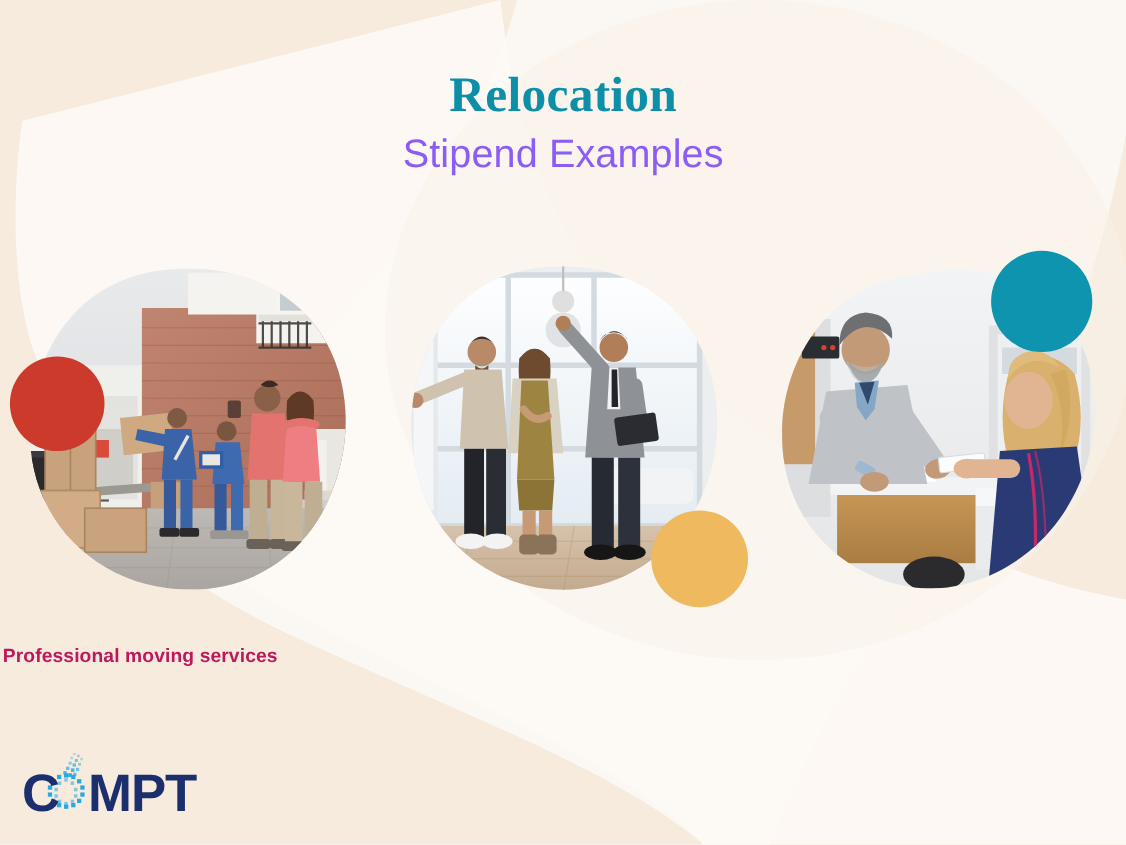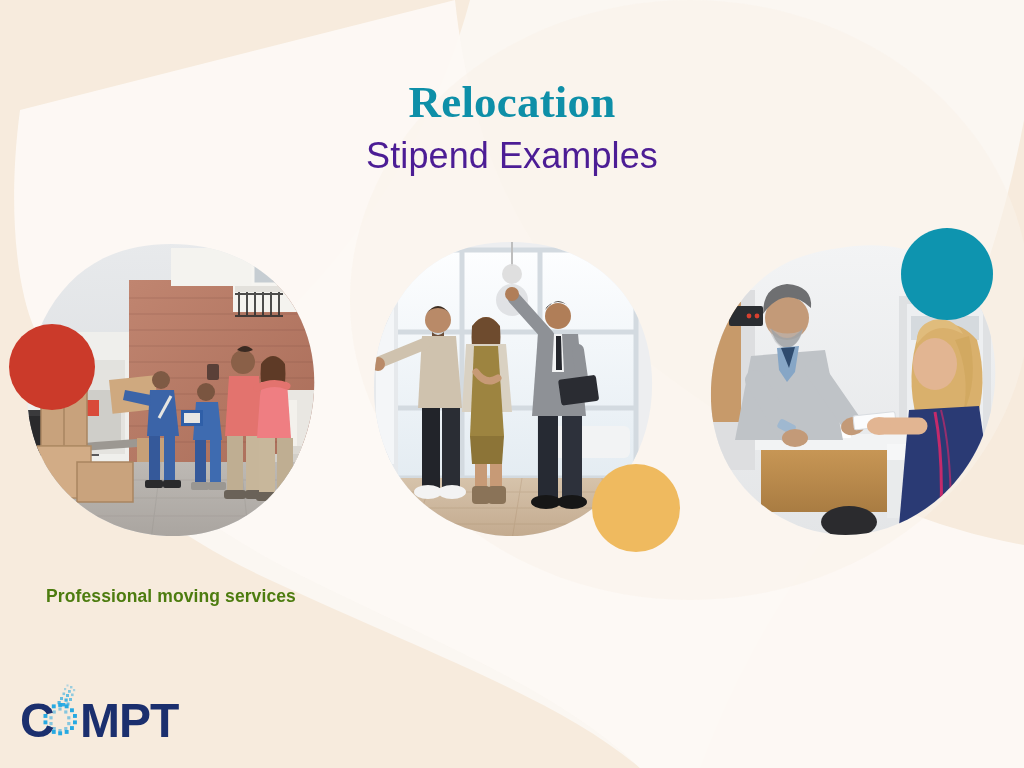--- a/index.html
+++ b/index.html
@@ -32,37 +32,36 @@
   }
 
   
   .header {
     position: absolute;
     top: 62px;
     left: 0;
     width: 1024px;
     text-align: center;
     z-index: 6;
-    margin-top: 16px;
   }
   .title-main {
     font-family: "Liberation Serif", "DejaVu Serif", serif;
     font-weight: bold;
     font-size: 45px;
     line-height: 1.08;
     color: #0E8FA8;
     letter-spacing: 0.2px;
     margin: 0;
   }
   .title-sub {
     font-family: "Liberation Sans", sans-serif;
     font-weight: normal;
     font-size: 36px;
     line-height: 1.3;
-    color: #4c1d95;
+    color: #8b5cf6;
     margin: 6px 0 0 0;
     letter-spacing: 0.1px;
   }
 
   
   .cards {
     position: absolute;
     top: 240px;
     left: 0;
     width: 1024px;
@@ -93,28 +92,27 @@
     width: 300px;
     height: 300px;
     overflow: visible;
   }
 
   .caption {
     position: absolute;
     top: 344px;
     left: 0;
     width: 100%;
-    text-align: center;
     font-family: "Liberation Sans", sans-serif;
     font-weight: bold;
     font-size: 17.5px;
     line-height: 1.42;
-    color: #4d7c0f;
+    color: #be185d;
     letter-spacing: 0.1px;
-    padding: 0 22px;
+    padding: 0 2px;
     box-sizing: border-box;
   }
 
   
   .accent {
     position: absolute;
     border-radius: 50%;
   }
   .accent-red   { width: 86px; height: 86px; background: #CB3A2A; left: -12px; top: 84px; z-index: 4; }
   .accent-yellow{ width: 88px; height: 88px; background: #EFBA5F; right: -18px; bottom: -12px; z-index: 2; border-radius: 50% 50% 50% 50%; }

